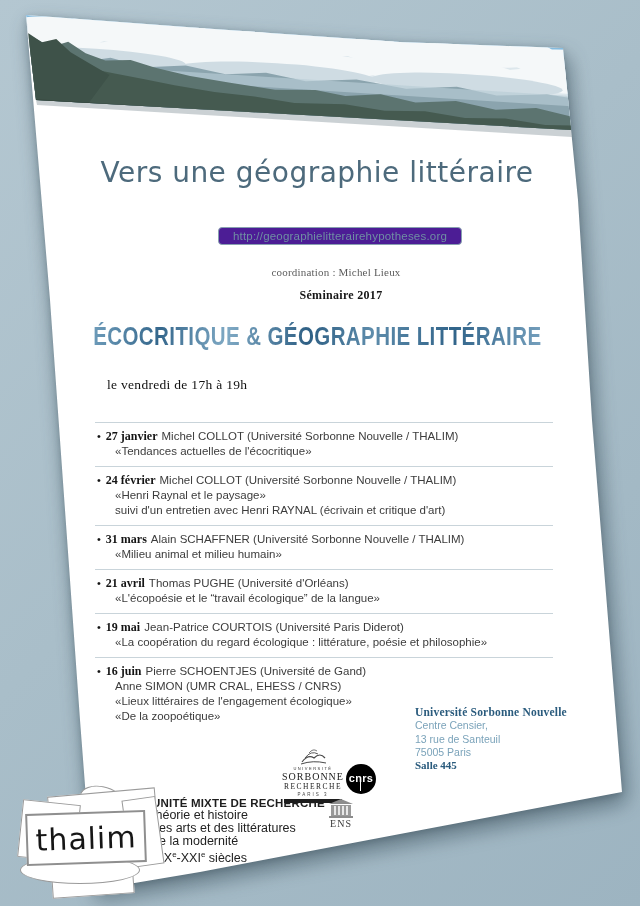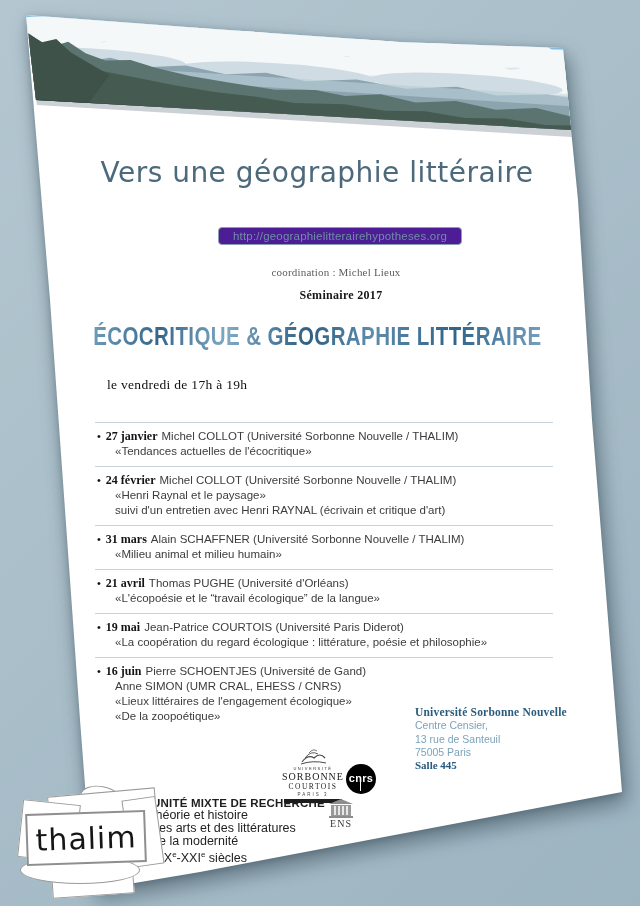--- a/index.html
+++ b/index.html
@@ -186,21 +186,21 @@
 
     <div class="abs sorbonne">
       <svg width="30" height="20" viewBox="0 0 30 20" style="display:block;margin:0 auto;">
         <path d="M4,16 Q10,8 16,12 Q22,6 27,12" fill="none" stroke="#4a4a4a" stroke-width="1.2"></path>
         <path d="M7,12 Q13,4 20,8" fill="none" stroke="#5a5a5a" stroke-width="1"></path>
         <path d="M11,7 Q15,2 19,5" fill="none" stroke="#6a6a6a" stroke-width=".9"></path>
         <path d="M3,18 Q15,14 28,17" fill="none" stroke="#4a4a4a" stroke-width="1"></path>
       </svg>
       <div class="su">UNIVERSITÉ</div>
       <div class="s1">SORBONNE</div>
-      <div class="s2">COURTOIS</div>
+      <div class="s2">RECHERCHE</div>
       <div class="s3">PARIS 3</div>
       <div class="bar"></div>
     </div>
 
     <div class="abs cnrs">cnrs</div>
 
     <div class="abs ens">
       <svg width="26" height="19" viewBox="0 0 26 19" style="display:block;margin:0 auto;">
         <polygon points="13,0 25,5 1,5" fill="#8d8d8d"></polygon>
         <rect x="3" y="6" width="20" height="11" fill="#9a9a9a"></rect>

